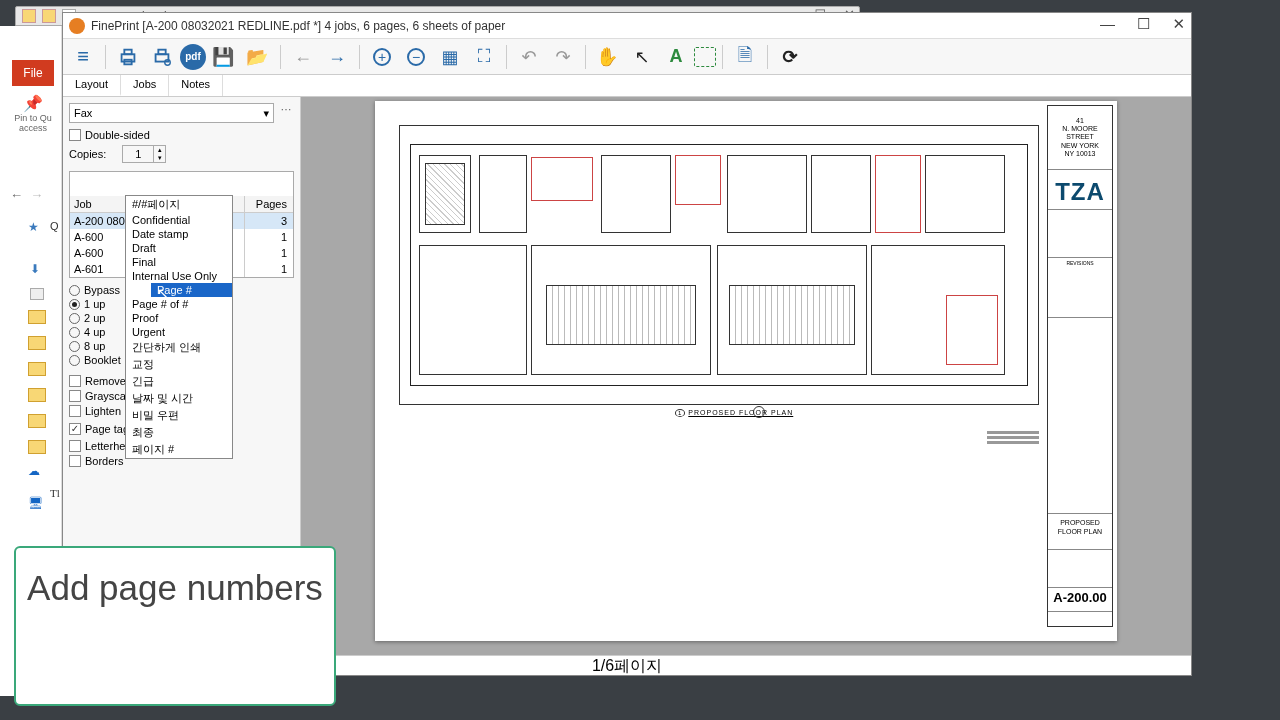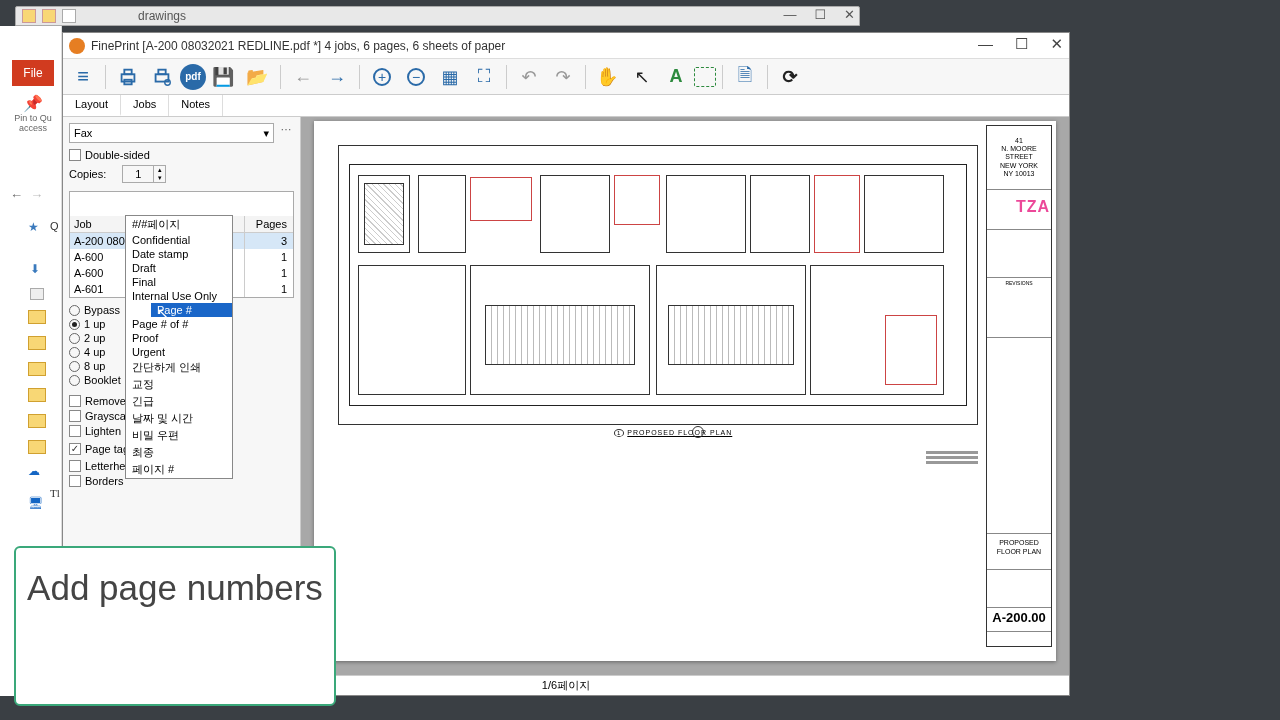--- a/index.html
+++ b/index.html
@@ -26,21 +26,21 @@
   background: #d13b1f; color: #fff; font-size: 12px; text-align: center; line-height: 26px;
 }
 .pin-area { position: absolute; top: 68px; left: 12px; width: 42px; font-size: 9px; color: #666; text-align: center; }
 .explorer-nav { position: absolute; top: 160px; left: 10px; font-size: 13px; color: #666; }
 .side-icons { position: absolute; top: 210px; left: 28px; display: flex; flex-direction: column; gap: 12px; }
 .side-icons span { width: 18px; height: 14px; background: #f8d775; border: 1px solid #d0a030; display: block; }
 .side-label { position: absolute; left: 50px; font-size: 11px; color: #333; }
 
 
 .fp-window {
-  position: absolute; top: 32px; left: 62px; width: 1008px; height: 664px;
+  position: absolute; top: 12px; left: 62px; width: 1130px; height: 664px;
   background: #fff; border: 1px solid #888;
 }
 .fp-title {
   height: 26px; background: #fff; border-bottom: 1px solid #ddd;
   display: flex; align-items: center; font-size: 12px; color: #333; padding-left: 6px;
   position: relative;
 }
 .fp-title .logo { width: 16px; height: 16px; background: #e67e22; border-radius: 50%; margin-right: 6px; }
 .fp-title .winctl { position: absolute; right: 6px; top: 2px; display: flex; gap: 22px; font-size: 15px; color: #444; }
 
@@ -128,40 +128,40 @@
 .drawing-area {
   position: absolute; top: 24px; left: 24px; width: 640px; height: 280px;
   border: 1px solid #333;
 }
 .titleblock {
   position: absolute; top: 4px; right: 4px; width: 66px; height: 522px;
   border: 1px solid #333; font-size: 7px; text-align: center; display: flex; flex-direction: column;
 }
 .tb-cell { border-bottom: 1px solid #888; padding: 2px 1px; }
 .tb-addr { height: 64px; display: flex; flex-direction: column; justify-content: center; line-height: 1.2; }
-.tb-logo { height: 40px; color: #ec4899; font-weight: bold; font-size: 16px; letter-spacing: 1px; padding-top: 8px; text-align: right; }
+.tb-logo { height: 40px; color: #0c4a6e; font-weight: bold; font-size: 24px; letter-spacing: 1px; padding-top: 8px; }
 .tb-firm { height: 48px; font-size: 5px; line-height: 1.2; padding-top: 4px; }
 .tb-rev { height: 60px; font-size: 5px; }
 .tb-spacer { flex: 1; }
 .tb-title { height: 36px; font-size: 7px; padding-top: 4px; line-height: 1.3; }
 .tb-meta { height: 38px; font-size: 5px; }
 .tb-num { height: 24px; font-size: 13px; font-weight: bold; padding-top: 2px; }
 .tb-foot { height: 14px; font-size: 5px; }
 
 
 .fp-outer { position: absolute; inset: 18px 10px 18px 10px; border: 1px solid #222; }
 .room { position: absolute; border: 1px solid #333; }
 .red { border-color: #c44 !important; }
 .label-plan { position: absolute; top: 308px; left: 300px; font-size: 7px; letter-spacing: 1px; }
 .north { position: absolute; top: 305px; left: 378px; width: 12px; height: 12px; border: 1px solid #333; border-radius: 50%; }
 .key { position: absolute; top: 330px; right: 78px; width: 52px; height: 18px; }
 .key div { height: 3px; background: #999; margin-bottom: 2px; }
 
 
-.fp-status { height: 20px; border-top: 1px solid #ccc; font-size: 11px; text-align: center; line-height: 19px; background: #fff; }
+.fp-status { height: 20px; border-top: 1px solid #ccc; font-size: 16px; text-align: center; line-height: 19px; background: #fff; }
 
 
 .callout {
   position: absolute; bottom: 14px; left: 14px; width: 322px; height: 160px;
   background: #fff; border: 2px solid #3aa87a; border-radius: 6px;
   display: flex; align-items: flex-start; justify-content: center; padding-top: 18px;
   font-size: 35px; color: #444; text-align: center; line-height: 1.25;
 }
 </style>
 </head>

